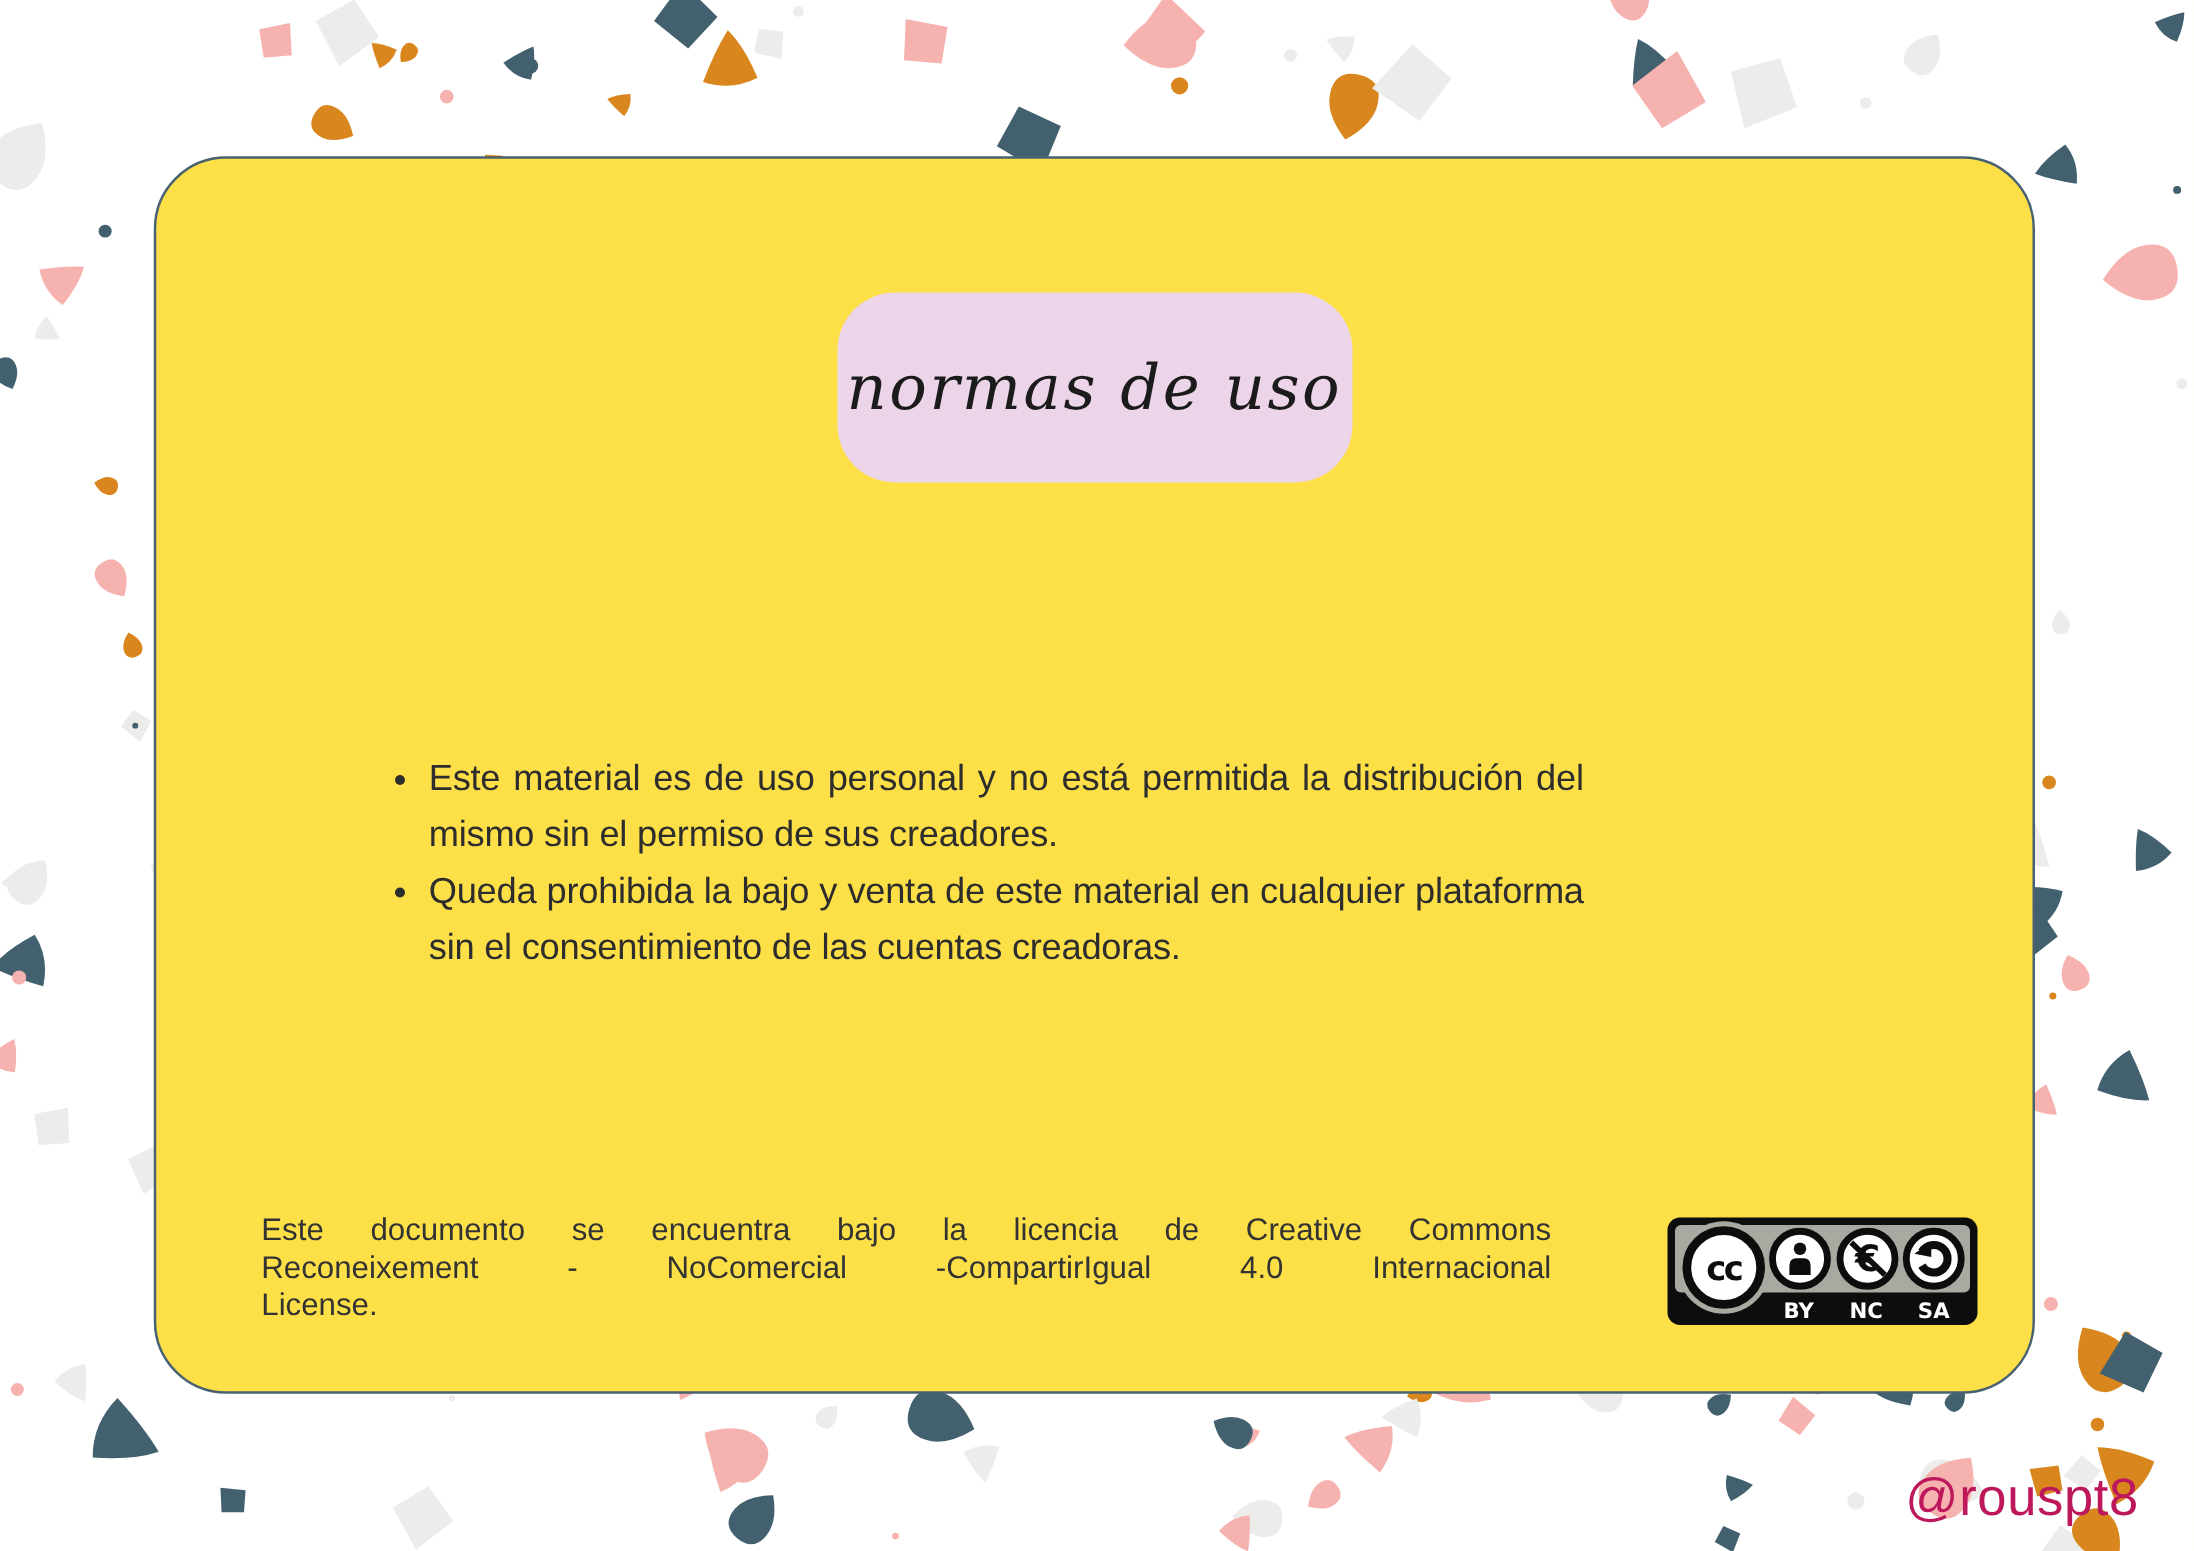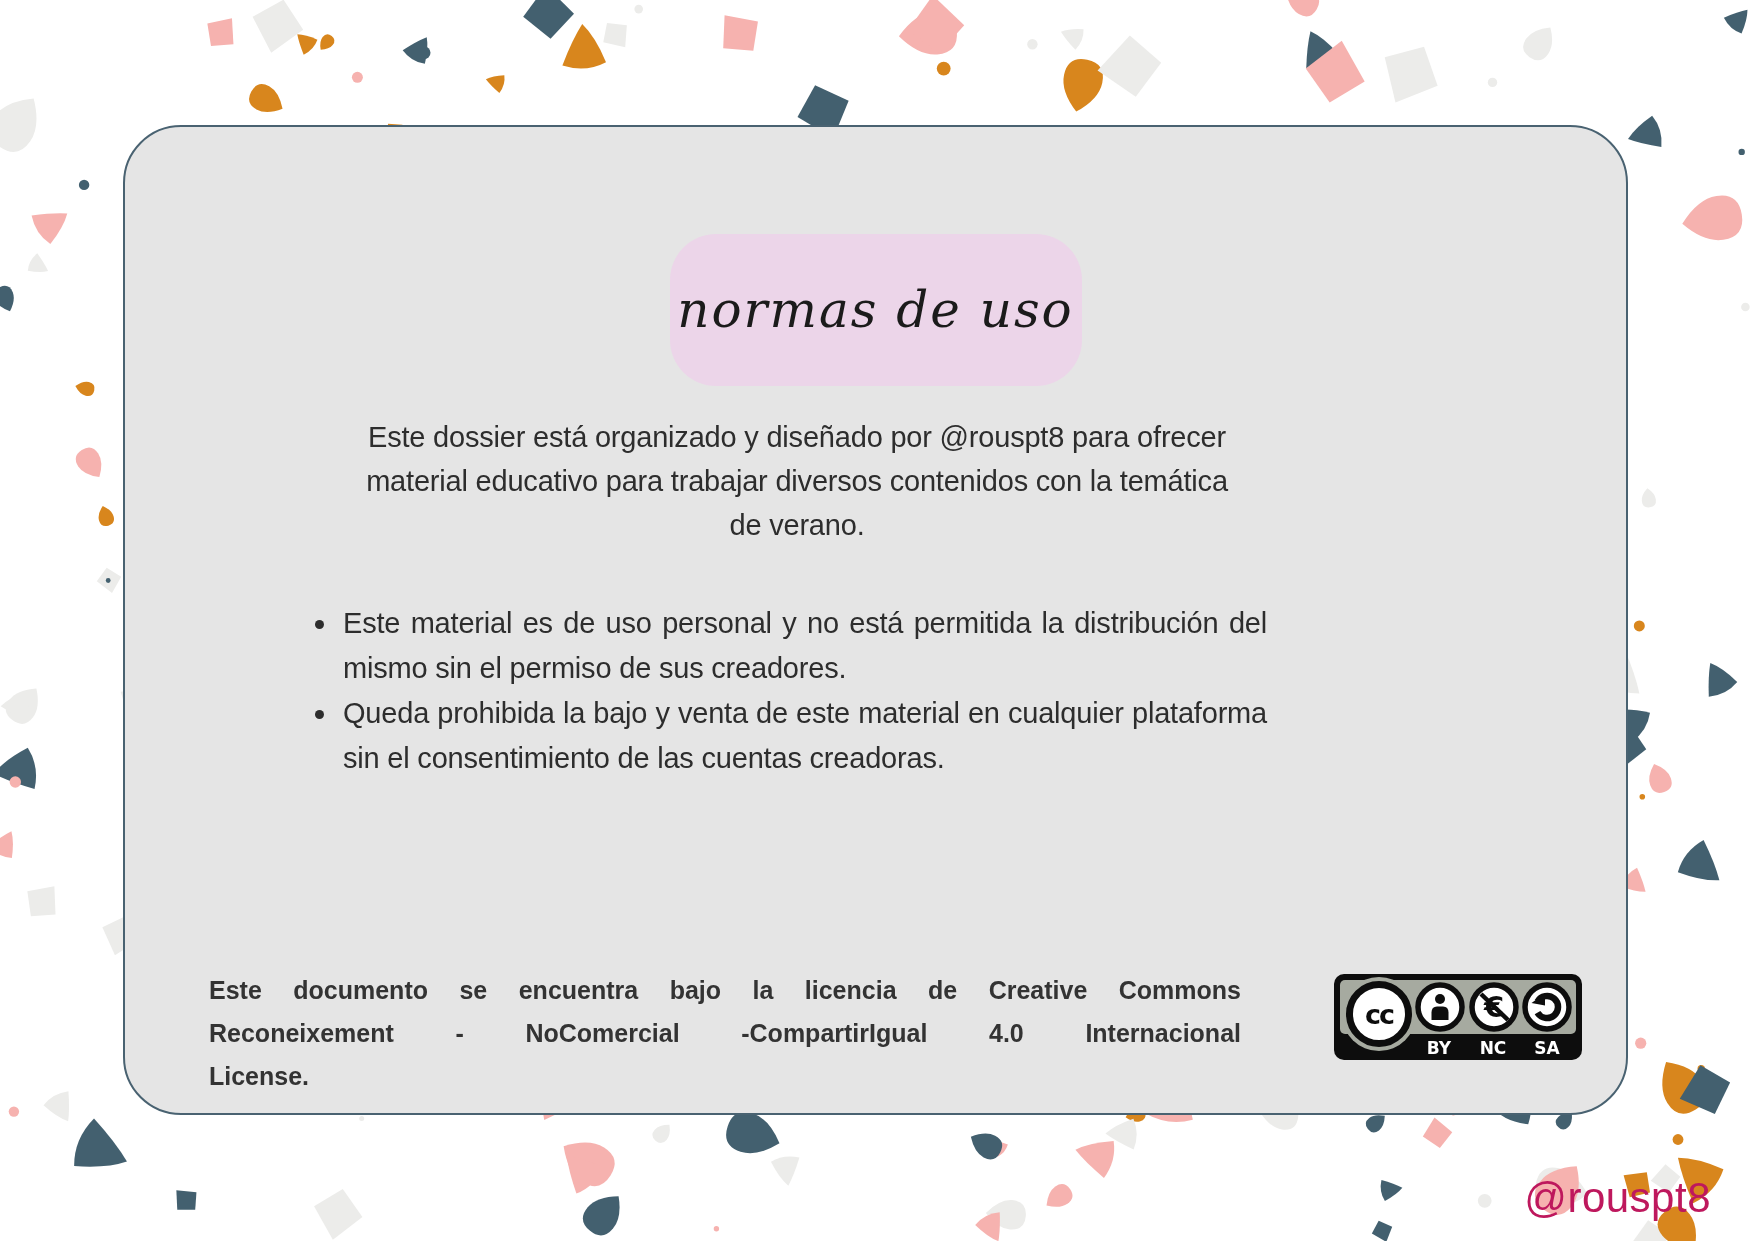--- a/index.html
+++ b/index.html
@@ -3,21 +3,21 @@
 <meta charset="utf-8">
 <style>
   html,body{margin:0;padding:0;background:#ffffff;}
   .stage{
     position:relative;width:1755px;height:1241px;overflow:hidden;background:#ffffff;
     font-family:"Liberation Sans", sans-serif;
   }
   #terrazzo{position:absolute;left:0;top:0;width:1755px;height:1241px;}
   .card{
     position:absolute;left:123px;top:125px;width:1505px;height:990px;
-    background:#e5e5e5;border:2px solid #496271;border-radius:58px;box-sizing:border-box;
+    background:#fde047;border:2px solid #496271;border-radius:58px;box-sizing:border-box;
   }
   .pill{
     position:absolute;left:50%;transform:translateX(-50%);top:107px;width:412px;height:152px;
     background:#ecd5e9;border-radius:46px;display:flex;align-items:center;justify-content:center;
   }
   .script-title{
     font-family:"DejaVu Serif", serif;font-style:italic;font-weight:400;
     font-size:50px;color:#1b1b1b;letter-spacing:2px;white-space:nowrap;
   }
   .intro{
@@ -29,21 +29,21 @@
     position:absolute;top:474px;left:184px;width:958px;margin:0;padding:0 0 0 30px;
     box-sizing:border-box;list-style:disc outside;
   }
   .bullets li{
     font-size:29px;line-height:45px;font-weight:300;letter-spacing:-0.2px;color:#2d2d2d;
     text-align:justify;padding-left:4px;
   }
   .license{
     position:absolute;left:84px;top:842px;width:1032px;margin:0;
     white-space:pre-line;text-align:justify;text-align-last:justify;
-    font-size:25px;line-height:43px;font-weight:700;color:#333333;
+    font-size:25px;line-height:30px;font-weight:400;color:#333333;
   }
   .cc-badge{position:absolute;left:1208px;top:846px;width:250px;height:88px;}
   .handle{
     position:absolute;right:44px;top:1174px;font-size:42px;color:#be185d;
     font-weight:400;letter-spacing:0.5px;
   }
 </style>
 </head>
 <body>
 
@@ -381,23 +381,20 @@
       <path d="M0,-10 Q7,-4 7,2 Q7,9 0,9 Q-7,9 -7,2 Q-7,-4 0,-10 Z" transform="translate(1114.5 327.1) rotate(262) scale(2.50)" fill="#43606f"></path>
       <circle cx="209" cy="1072" r="4.5" fill="#43606f"></circle>
     </svg>
 
   <section class="card">
 
     <div class="pill">
       <span class="script-title">normas de uso</span>
     </div>
 
-    <p class="intro">Este dossier está organizado y diseñado por @rouspt8 para ofrecer
-material educativo para trabajar diversos contenidos con la temática
-de verano.</p>
 
     <ul class="bullets">
       <li>Este material es de uso personal y no está permitida la distribución del mismo sin el permiso de sus creadores.</li>
       <li>Queda prohibida la bajo y venta de este material en cualquier plataforma sin el consentimiento de las cuentas creadoras.</li>
     </ul>
 
     <p class="license">Este documento se encuentra bajo la licencia de Creative Commons
 Reconeixement - NoComercial -CompartirIgual 4.0 Internacional
 License.</p>
 

